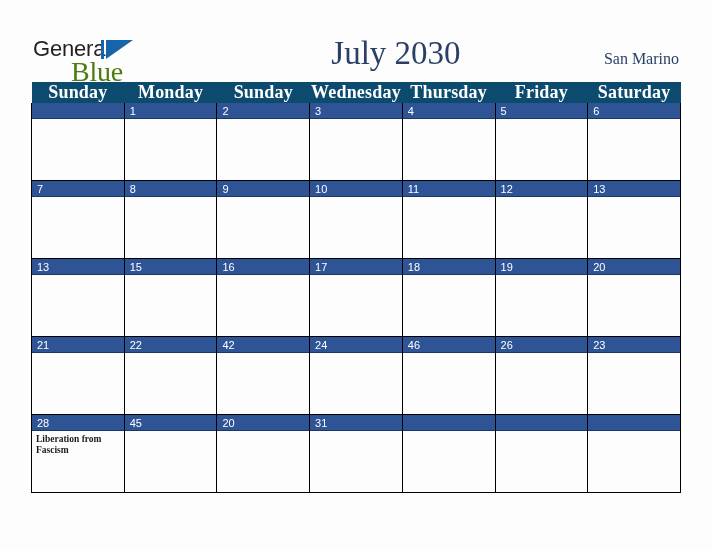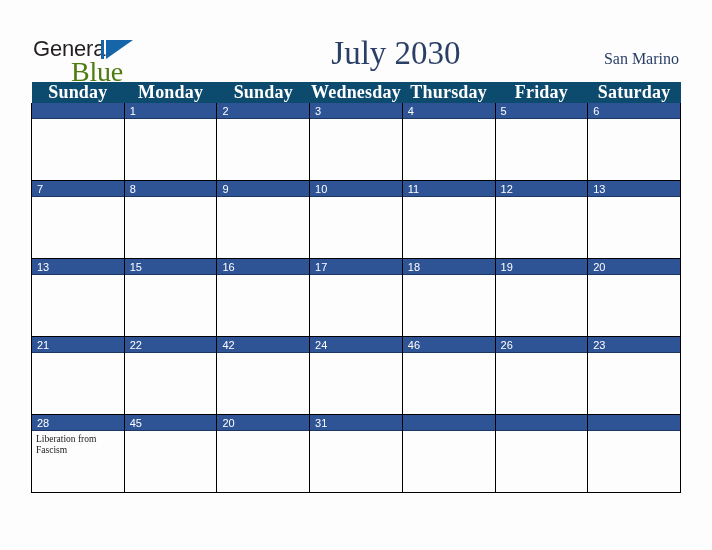--- a/index.html
+++ b/index.html
@@ -156,20 +156,21 @@
   .events {
     padding: 3px 4px 0 4px;
     font-family: "Liberation Serif", serif;
     font-size: 9.5px;
     line-height: 11px;
     color: #1a1a1a;
   }
   .event-item {
     display: block;
     margin-bottom: 1px;
+    font-weight: bold;
   }
 </style>
 </head>
 <body>
 
 <div class="page-header">
 
   <div class="brand">
     <span class="brand-general">General</span>
     <span class="brand-mark">

